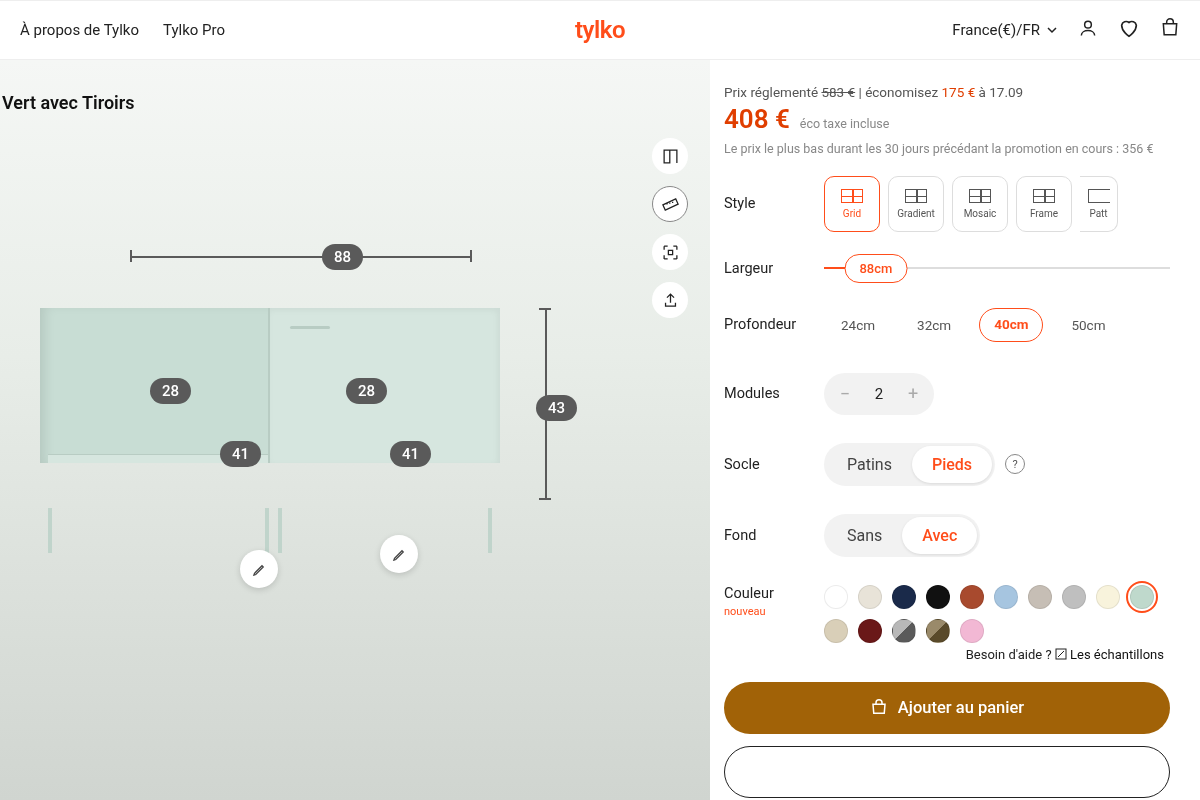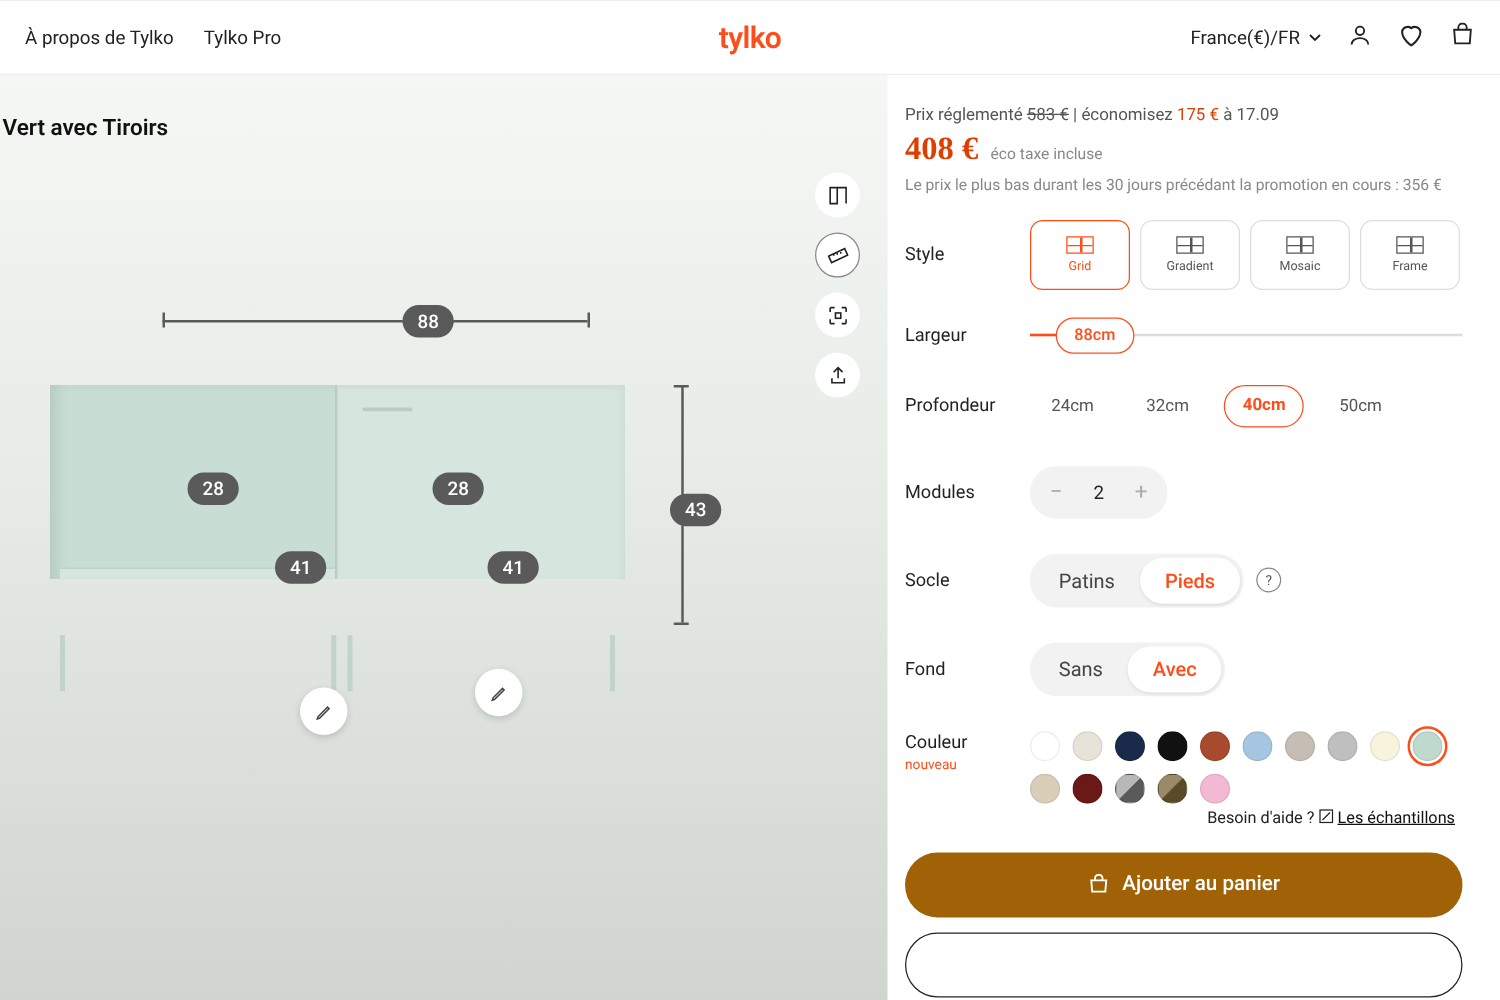--- a/index.html
+++ b/index.html
@@ -25,30 +25,30 @@
 .dim-label { position: absolute; background: #5a5a5a; color: #fff; font-size: 15px; padding: 4px 12px; border-radius: 14px; font-weight: 500; }
 .dim-line { position: absolute; background: #5a5a5a; }
 .edit-circle { position: absolute; width: 38px; height: 38px; background: #fff; border-radius: 50%; display: flex; align-items: center; justify-content: center; cursor: pointer; box-shadow: 0 2px 6px rgba(0,0,0,0.15); }
 .tools { position: absolute; right: 22px; top: 78px; display: flex; flex-direction: column; gap: 12px; }
 .tool-btn { width: 36px; height: 36px; background: #fff; border-radius: 50%; display: flex; align-items: center; justify-content: center; cursor: pointer; color:#222; }
 .tool-btn.active { border: 1px solid #888; }
 .panel { flex: 1; padding: 24px 30px 20px 14px; overflow: hidden; }
 .price-line1 { font-size: 13.5px; color: #555; }
 .strike { text-decoration: line-through; }
 .red { color: #e03e00; }
-.price-main { font-size: 26px; font-weight: 600; color: #e03e00; margin-top: 4px; display:inline-block;font-family:Liberation Serif, serif; }
+.price-main { font-size: 26px; font-weight: 600; color: #e03e00; margin-top: 4px; display:inline-block; }
 .price-sub { font-size: 12.5px; color: #888; margin-left: 6px; }
 .price-note { font-size: 12.5px; color: #888; margin-top: 6px; line-height:1.4; }
 .opts { margin-top: 18px; }
 .opt-row { display: flex; align-items: center; margin-bottom: 28px; }
 .opt-row.tight { margin-bottom: 20px; }
 .opt-label { width: 100px; font-size: 14.5px; color: #222; flex-shrink:0; }
 .opt-sublabel { font-size: 11px; color: #ff4d1a; }
 .style-cards { display: flex; gap: 8px; overflow:hidden; }
-.style-card { width: 80px; height: 56px; border: 1px solid #ddd; border-radius: 10px; display: flex; flex-direction: column; align-items: center; justify-content: center; font-size: 10px; color: #555; gap:5px; cursor:pointer; flex-shrink:0; }
+.style-card { width: 56px; height: 56px; border: 1px solid #ddd; border-radius: 10px; display: flex; flex-direction: column; align-items: center; justify-content: center; font-size: 10px; color: #555; gap:5px; cursor:pointer; flex-shrink:0; }
 .style-card.active { border-color: #ff4d1a; color: #ff4d1a; }
 .style-icon { width: 22px; height: 14px; border: 1.5px solid currentColor; position:relative; }
 .style-icon.grid::before { content:''; position:absolute; left:50%; top:0; bottom:0; width:1.5px; background:currentColor; }
 .style-icon.grid::after { content:''; position:absolute; top:50%; left:0; right:0; height:1.5px; background:currentColor; }
 .slider-wrap { flex: 1; position: relative; display:flex; align-items:center; }
 .slider-track { height: 2px; background: #ddd; flex:1; position:relative; }
 .slider-fill { position:absolute; left:0; height:2px; background:#ff4d1a; }
 .slider-chip { position:absolute; background:#fff; border:1.5px solid #ff4d1a; color:#ff4d1a; font-size:13px; padding:6px 14px; border-radius:18px; font-weight:500; transform:translateX(-50%); }
 .slider-dots { position:absolute; left:55px; right:0; top:50%; transform:translateY(-50%); display:flex; justify-content:space-between; }
 .slider-dot { width:8px; height:8px; background:#ccc; border-radius:50%; }
@@ -60,21 +60,21 @@
 .pill.active { background: #fff; color: #ff4d1a; font-weight:500; box-shadow: 0 1px 3px rgba(0,0,0,0.1); }
 .stepper { display: flex; align-items: center; background: #f2f2f2; border-radius: 22px; padding: 4px; }
 .step-btn { width: 34px; height: 34px; display:flex; align-items:center; justify-content:center; color:#aaa; cursor:pointer; font-size:18px; }
 .step-val { width: 34px; text-align: center; font-size: 15px; color:#222; }
 .help-circ { width:20px; height:20px; border:1px solid #888; border-radius:50%; display:inline-flex; align-items:center; justify-content:center; font-size:11px; color:#555; margin-left:10px; cursor:pointer; }
 .swatches { display: flex; flex-wrap: wrap; gap: 10px; max-width: 340px; }
 .swatch { width: 24px; height: 24px; border-radius: 50%; cursor: pointer; border: 1px solid rgba(0,0,0,0.08); }
 .swatch.sel { outline: 2px solid #ff4d1a; outline-offset: 2px; }
 .swatch.split { background: linear-gradient(135deg, var(--c1) 50%, var(--c2) 50%); }
 .help-line { text-align: right; font-size: 13px; color: #222; margin-top: 4px; }
-.help-line a { text-decoration: underline; color:#111; }
+.help-line a { color:#111; }
 .cta-primary { width: 100%; height: 52px; background: #a16207; color: #fff; border: none; border-radius: 26px; font-size: 16.5px; font-weight: 500; display: flex; align-items: center; justify-content: center; gap: 10px; cursor: pointer; margin-top: 18px; }
 .cta-secondary { width: 100%; height: 52px; background: #fff; color: #222; border: 1.5px solid #222; border-radius: 26px; font-size: 16.5px; font-weight: 500; display: flex; align-items: center; justify-content: center; gap: 10px; cursor: pointer; margin-top: 12px; }
 </style>
 </head>
 <body>
 
 <div class="header">
   <div class="header-left">
     <a>À propos de Tylko</a>
     <a>Tylko Pro</a>

